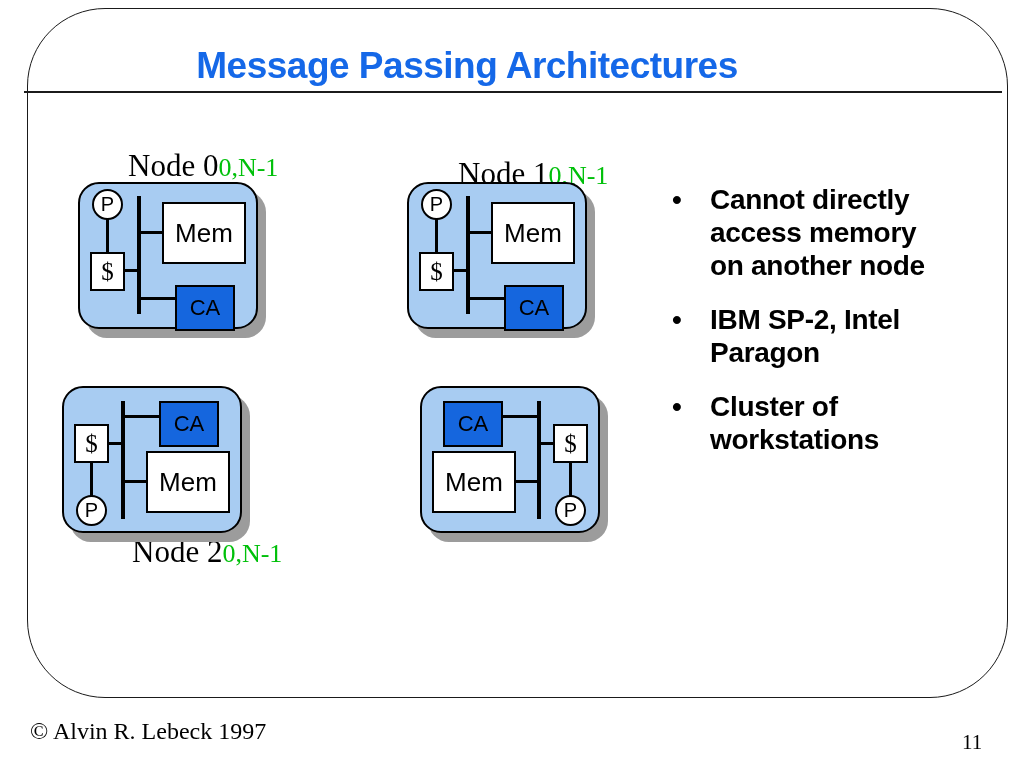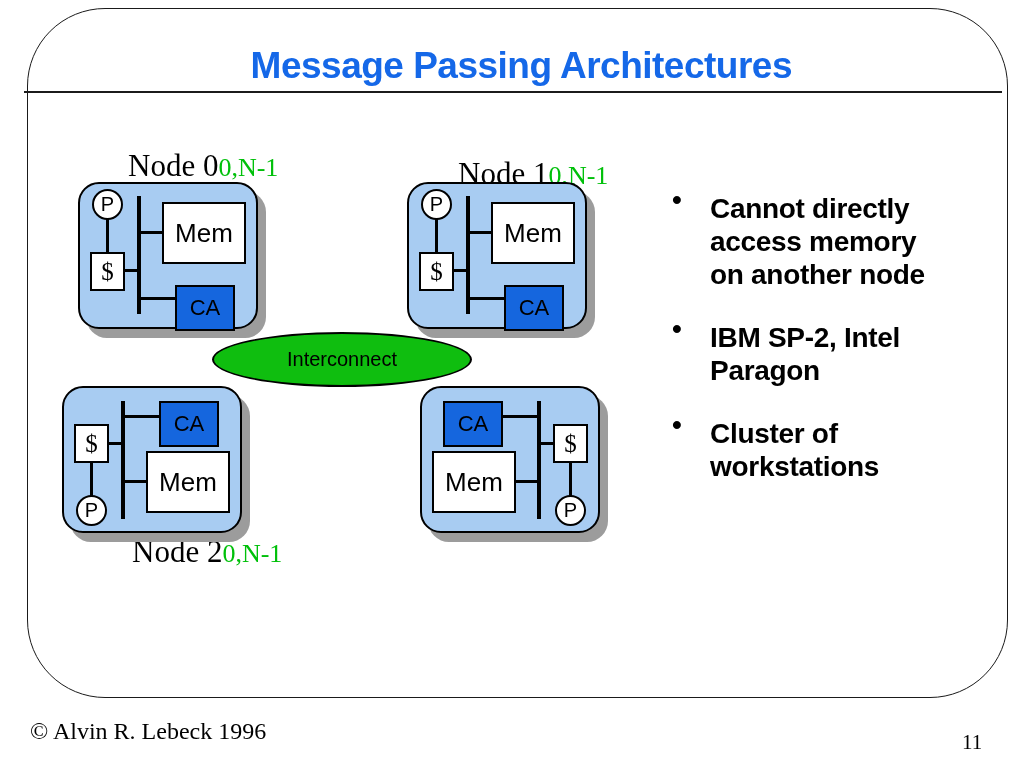--- a/index.html
+++ b/index.html
@@ -2,21 +2,21 @@
 <html style="--title-blue: #1568E8; --node-fill: #A8CCF2; --ca-blue: #1566DE; --interconnect-green: #0FBE0F; --range-green: #00C00A; --shadow-gray: #9C9C9C;"><head>
 <meta charset="utf-8">
 <style>
   html,body{margin:0;padding:0;background:#fff;}
   #slide{position:relative;width:1024px;height:768px;background:#fff;overflow:hidden;
          font-family:"Liberation Sans",sans-serif;}
 
   .slide-border{position:absolute;left:27px;top:8px;width:979px;height:688px;
                 border:1.6px solid #1a1a1a;border-radius:78px;background:transparent;}
 
-  .title{position:absolute;left:142px;top:45px;width:650px;text-align:right;
+  .title{position:absolute;left:142px;top:45px;width:650px;text-align:center;
          font-weight:bold;font-size:37px;letter-spacing:-0.5px;
          color:var(--title-blue,#1568E8);white-space:nowrap;}
   .title-rule{position:absolute;left:24px;top:91px;width:978px;height:2.4px;background:#1b1b1b;}
 
   
   .node-label{position:absolute;font-family:"Liberation Serif",serif;font-size:31px;
               color:#000;white-space:nowrap;}
   .node-label .nr{font-size:26px;color:var(--range-green,#00C00A);}
 
   
@@ -69,21 +69,21 @@
                 background:var(--interconnect-green,#0FBE0F);border:2px solid #000;
                 border-radius:50%;display:flex;align-items:center;justify-content:center;
                 z-index:5;}
   .interconnect span{font-size:20px;color:#000;}
 
   .bullets{position:absolute;left:672px;top:183px;width:335px;}
   .bullet-item{display:flex;margin-bottom:21px;}
   .bullet-item .dot{width:38px;flex:0 0 38px;font-weight:bold;font-size:28px;
                     line-height:33px;color:#000;}
   .bullet-item .btext{font-weight:bold;font-size:28px;line-height:33px;color:#000;
-                      white-space:pre-line;letter-spacing:-0.3px;margin-top:9px;}
+                      white-space:pre-line;letter-spacing:-0.3px;}
 
   .copyright{position:absolute;left:30px;top:718px;font-family:"Liberation Serif",serif;
              font-size:24px;color:#000;}
   .page-number{position:absolute;left:962px;top:730px;font-family:"Liberation Serif",serif;
                font-size:21px;color:#000;}
 </style>
 </head>
 <body>
 
 <div id="slide">
@@ -116,23 +116,20 @@
     <i class="ln lk2"></i>
     <i class="ln lk3"></i>
     <i class="ln lk4"></i>
     <i class="ln bus"></i>
     <div class="part p-circle">P</div>
     <div class="part cache">$</div>
     <div class="part mem">Mem</div>
     <div class="part ca">CA</div>
   </div>
 
-  <div class="interconnect">
-    <span>Interconnect</span>
-  </div>
 
   <div class="node vb" style="left:62px;top:386px">
     <i class="ln lk1"></i>
     <i class="ln lk2"></i>
     <i class="ln lk3"></i>
     <i class="ln lk4"></i>
     <i class="ln bus"></i>
     <div class="part p-circle">P</div>
     <div class="part cache">$</div>
     <div class="part mem">Mem</div>
@@ -166,16 +163,16 @@
       <span class="btext">IBM SP-2, Intel
 Paragon</span>
     </div>
     <div class="bullet-item">
       <span class="dot">•</span>
       <span class="btext">Cluster of
 workstations</span>
     </div>
   </div>
 
-  <div class="copyright">© Alvin R. Lebeck 1996</div>
+  <div class="copyright">© Alvin R. Lebeck 1997</div>
   <div class="page-number">11</div>
 
 </div>
 
 </body></html>

